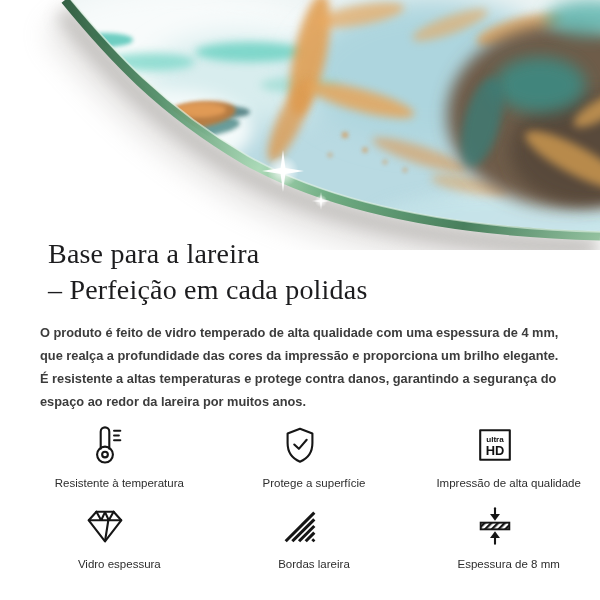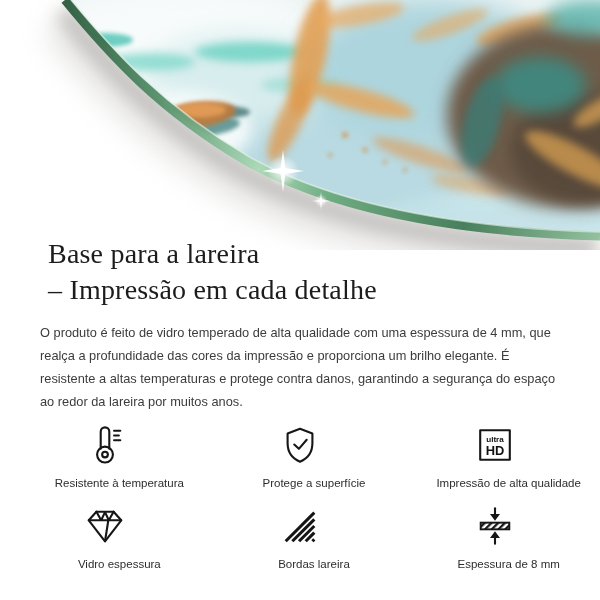--- a/index.html
+++ b/index.html
@@ -27,20 +27,21 @@
     font-size: 28px;
     line-height: 36px;
     letter-spacing: 0.2px;
     color: #1c1c1e;
   }
   .page-description {
     margin: 13px 0 0 0;
     font-size: 12.8px;
     line-height: 23px;
     color: #3c3c3c;
+    font-weight: bold;
   }
   .features {
     display: grid;
     grid-template-columns: repeat(3, 1fr);
     width: 584px;
     margin: 10px 0 0 -32px;
     row-gap: 14px;
   }
   .feature {
     display: flex;
@@ -164,21 +165,21 @@
         <circle r="14" fill="url(#sparkGlow)"></circle>
         <path d="M0,-20 L2.4,-3 L20,0 L2.4,3 L0,20 L-2.4,3 L-20,0 L-2.4,-3 Z" fill="#ffffff" opacity="0.8"></path>
       </g>
     </g>
   </svg>
 </div>
 
 <div class="content">
   <h1 class="page-title">
     <span>Base para a lareira</span><br>
-    <span>– Impressão em cada detalhe</span>
+    <span>– Perfeição em cada polidas</span>
   </h1>
 
   <p class="page-description">O produto é feito de vidro temperado de alta qualidade com uma espessura de 4 mm, que realça a profundidade das cores da impressão e proporciona um brilho elegante. É resistente a altas temperaturas e protege contra danos, garantindo a segurança do espaço ao redor da lareira por muitos anos.</p>
 
   <div class="features">
 
     <div class="feature">
       <div class="icon-box">
         <svg viewBox="0 0 44 44">
           <path class="ico" d="M17.5,26 V8 A4.5,4.5 0 0 1 26.5,8 V26"></path>

